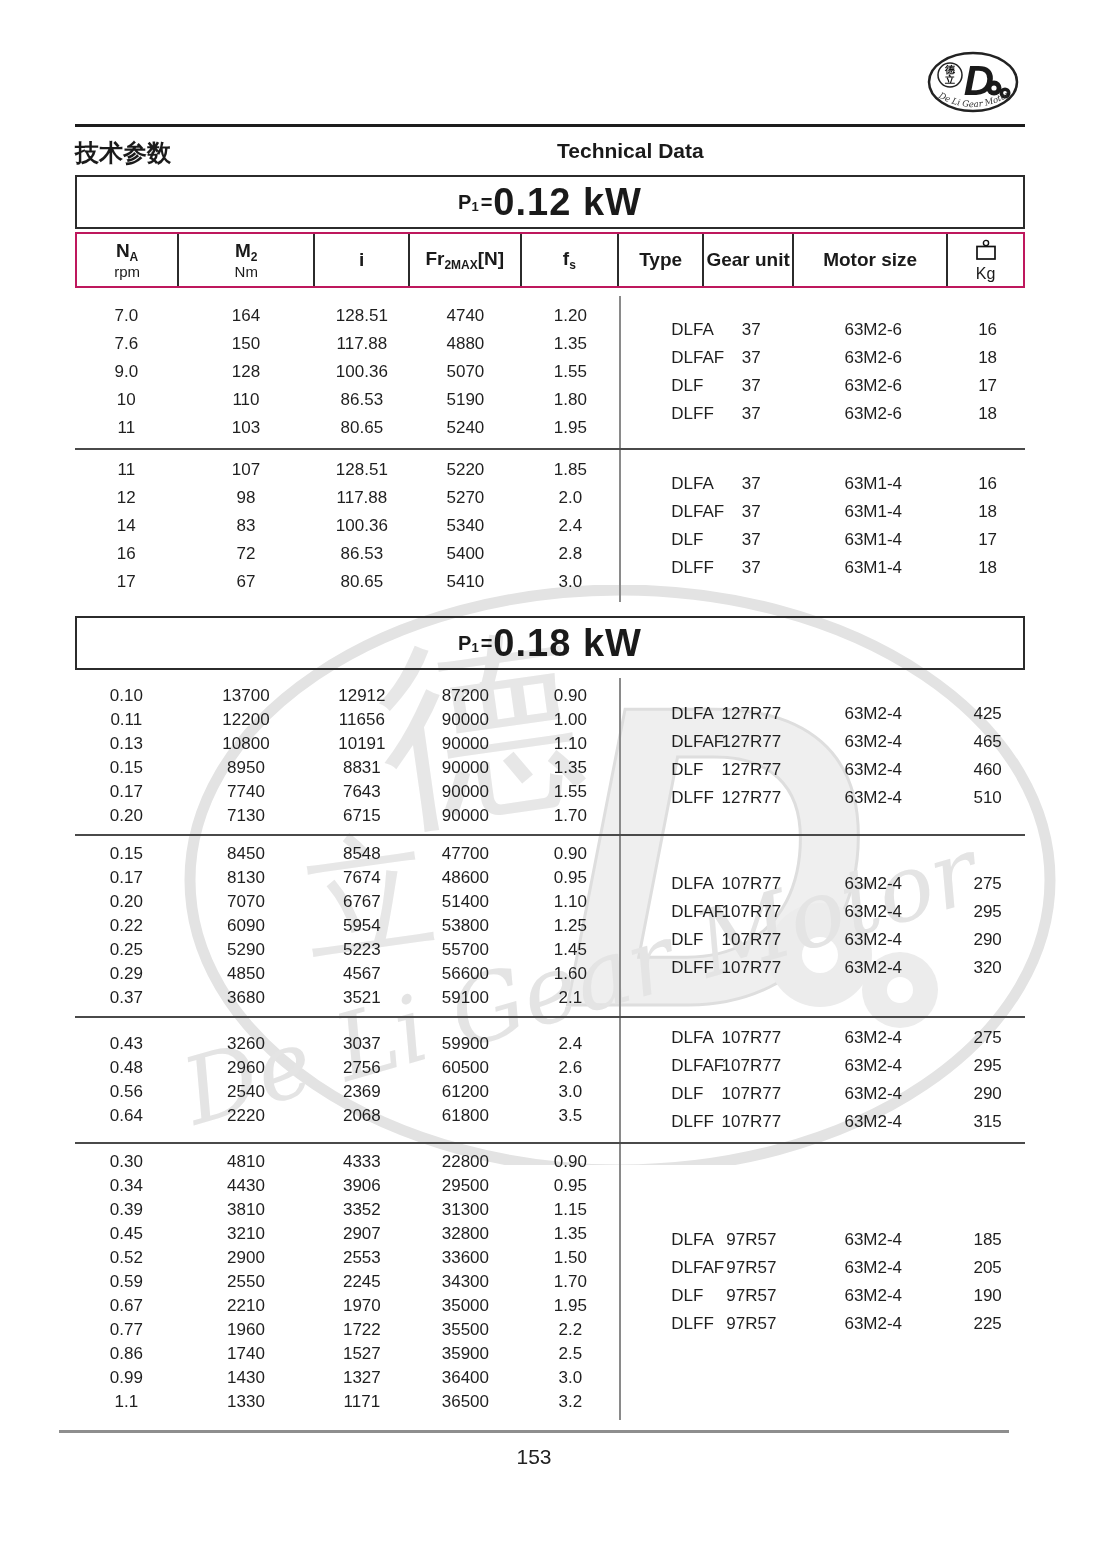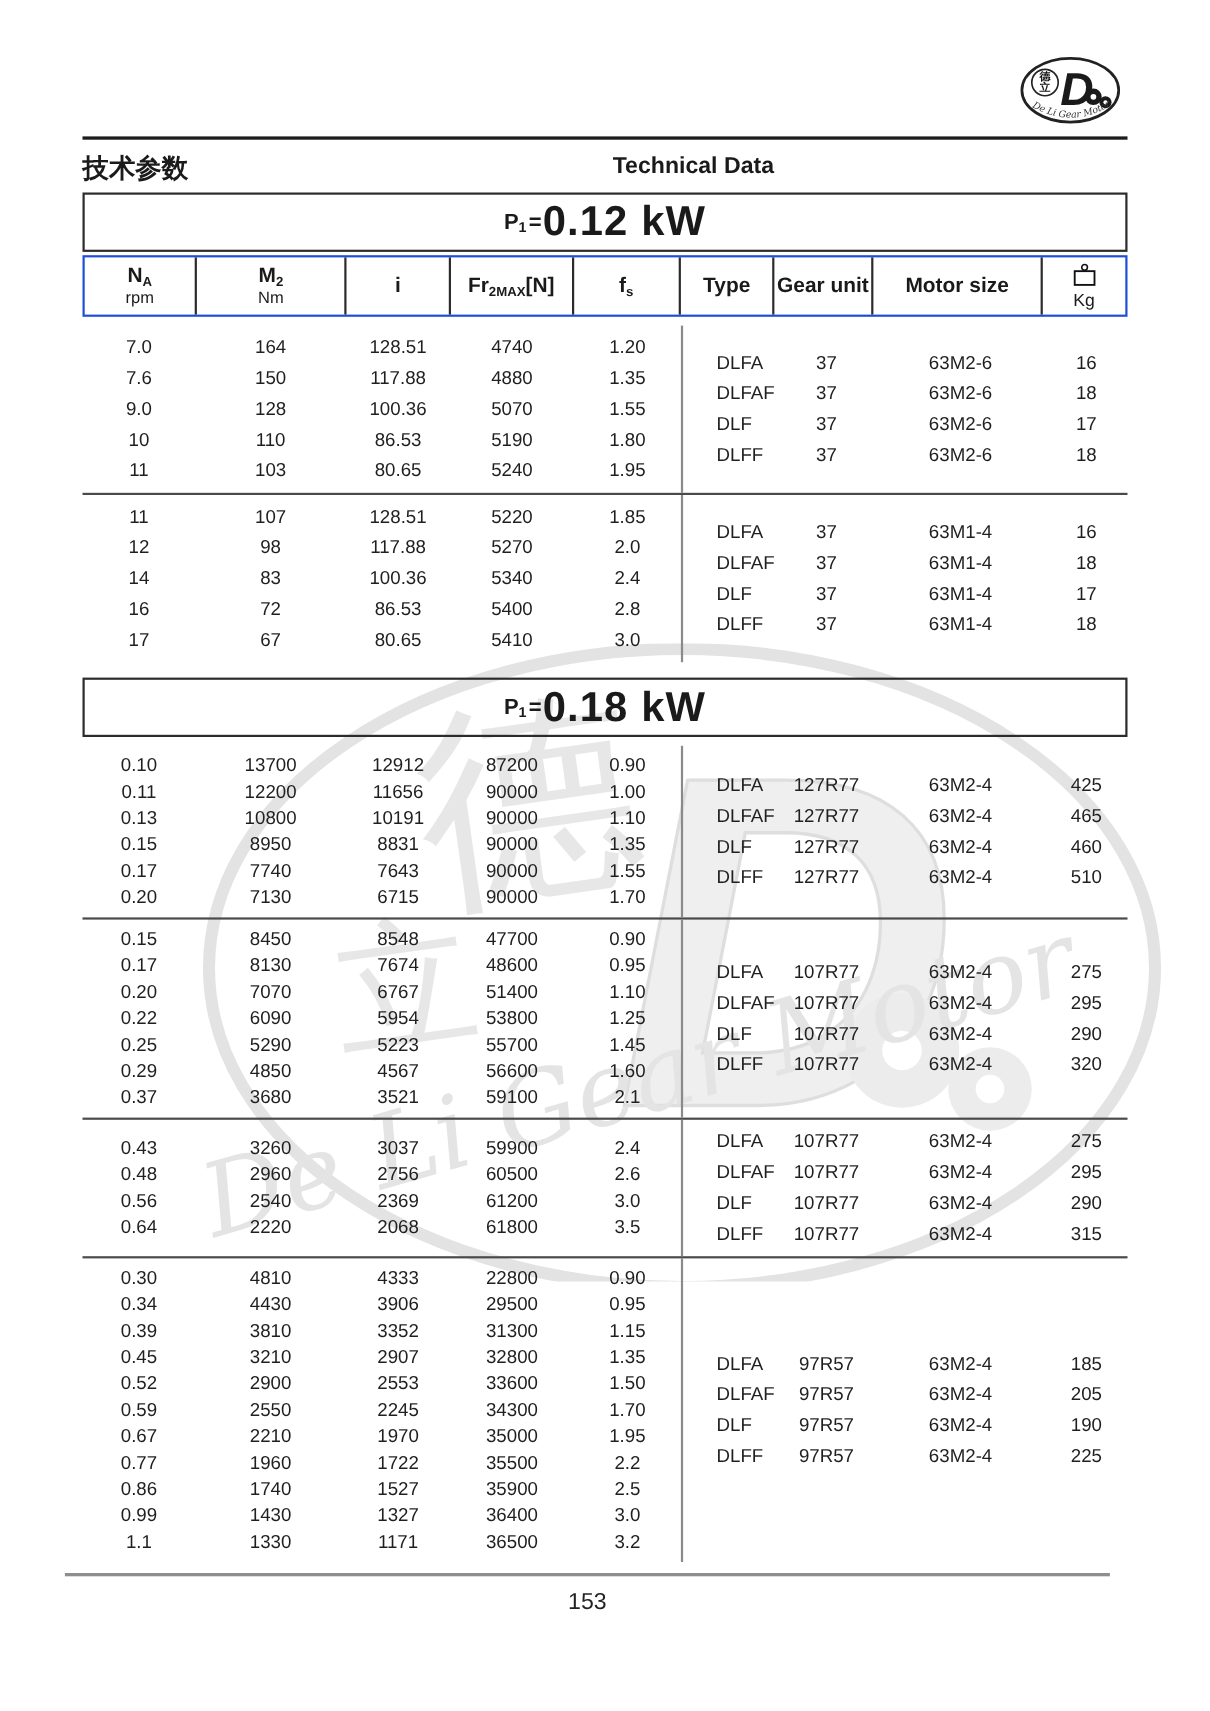--- a/index.html
+++ b/index.html
@@ -21,21 +21,21 @@
   
   .power-box { margin-top:6px; height:54px; box-sizing:border-box; border:2px solid #2b2b2b;
                display:flex; align-items:center; justify-content:center; background:transparent; }
   .p-base { font-weight:bold; font-size:20px; }
   .p-sub  { font-weight:bold; font-size:13px; position:relative; top:4px; }
   .p-eq   { font-weight:bold; font-size:20px; margin:0 1px 0 2px; }
   .p-val  { font-weight:bold; font-size:38px; letter-spacing:1px; }
   .power-box.second { margin-top:14px; }
 
   
-  .col-headers { margin-top:3px; height:56px; box-sizing:border-box; border:2px solid #1d4ed8;
+  .col-headers { margin-top:3px; height:56px; box-sizing:border-box; border:2px solid #be185d;
                  display:grid; grid-template-columns:10.8% 14.4% 10% 11.8% 10.3% 9% 9.5% 16.3% 7.9%; }
   .hcell { border-right:2px solid #2b2b2b; display:flex; flex-direction:column;
            justify-content:center; align-items:center; }
   .hcell:last-child { border-right:none; }
   .hmain { font-weight:bold; font-size:19px; line-height:20px; white-space:nowrap; }
   .hsub  { font-size:12px; font-weight:bold; position:relative; top:4px; }
   .hunit { font-size:15px; line-height:17px; }
   .kg-label { font-size:16px; line-height:17px; }
 
   
@@ -45,21 +45,21 @@
   .block-left { width:57.3%; box-sizing:border-box; display:grid;
                 grid-template-columns:18.85% 25.13% 17.45% 20.59% 17.98%;
                 align-content:center; padding:6px 0; }
   .block-right { width:42.7%; box-sizing:border-box; border-left:2px solid #8a8a8a;
                  display:grid; grid-template-columns:21.08% 22.25% 38.17% 18.5%;
                  align-content:center; padding:6px 0; }
   .cell { text-align:center; font-size:17px; color:#1f1f1f; }
   .sec0 .block-left .cell { line-height:28px; }
   .sec1 .block-left .cell { line-height:24px; }
   .block-right .cell { line-height:28px; }
-  .block-right .cell.vtype { text-align:left; padding-left:30px; }
+  .block-right .cell.vtype { text-align:left; padding-left:30px;margin-left:20px; }
 
   
   .footer { position:absolute; left:59px; top:1430px; width:950px; z-index:1; }
   .footer-rule { height:3px; background:#8e8e8e; }
   .page-number { text-align:center; font-size:21px; margin-top:12px; color:#222; }
 </style>
 </head>
 <body>
 
 <div class="page">

